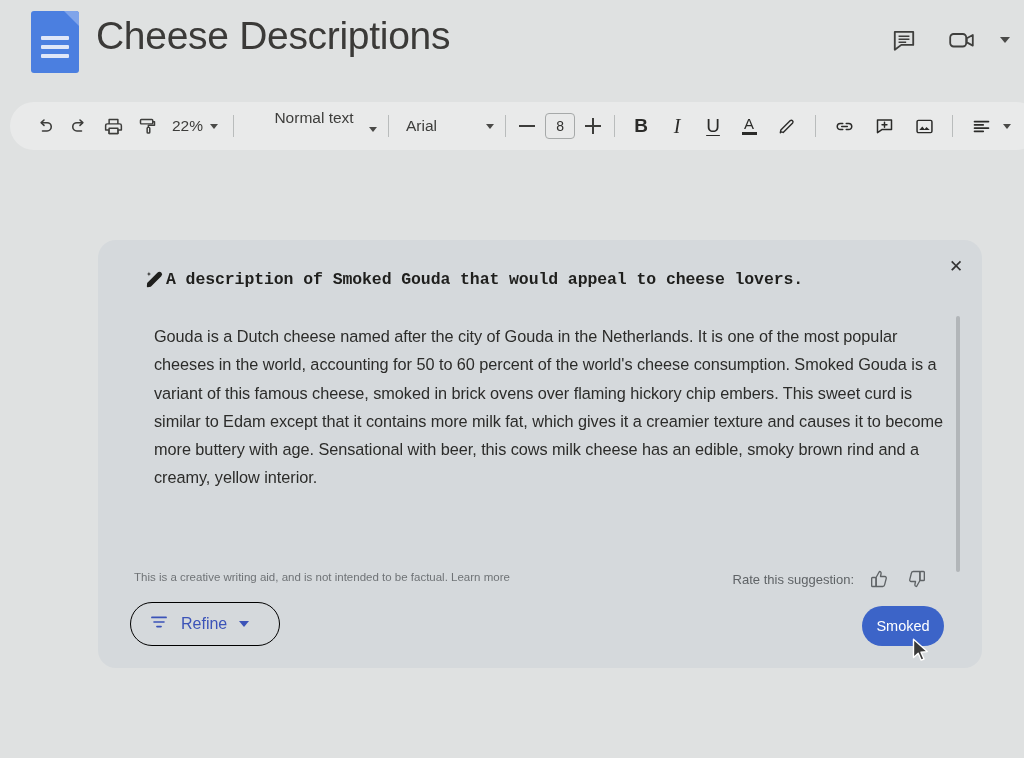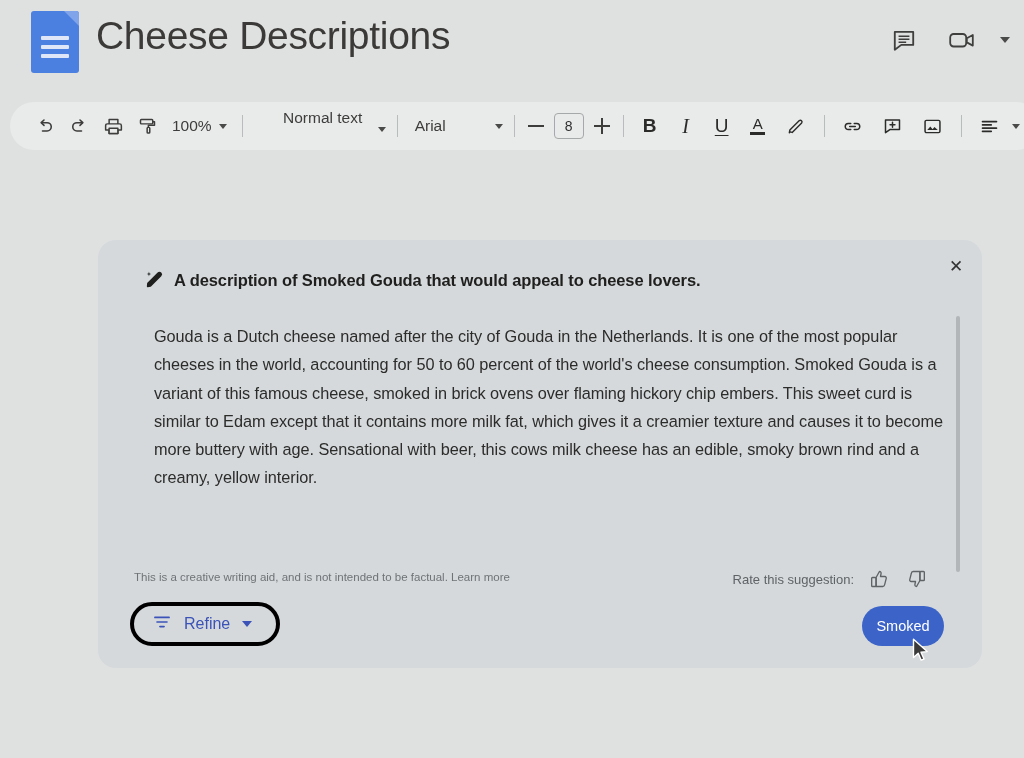--- a/index.html
+++ b/index.html
@@ -204,22 +204,23 @@
     font-size: 17px;
     color: #333;
     cursor: pointer;
     border-radius: 50%;
   }
   .card-prompt {
     position: absolute;
     left: 46px; top: 28px;
     right: 70px;
     display: flex;
-    align-items: flex-end;
-    gap: 8px;
+    align-items: center;
+    gap: 0;
+    font-family: Liberation Mono, monospace;
   }
   .magic-icon { width: 22px; height: 22px; flex: none; }
   .prompt-text {
     font-size: 16.5px;
     font-weight: 700;
     color: #1f1f1d;
     letter-spacing: -0.1px;
   }
 
   .card-body {
@@ -266,21 +267,21 @@
     display: flex; align-items: center; justify-content: center;
     cursor: pointer;
     border-radius: 50%;
   }
 
   .refine-btn {
     position: absolute;
     left: 32px; bottom: 22px;
     height: 44px;
     min-width: 150px;
-    border: 4px solid #000000;
+    border: 1px solid #000000;
     border-radius: 22px;
     background: transparent;
     display: flex;
     align-items: center;
     gap: 12px;
     padding: 0 16px 0 18px;
     cursor: pointer;
   }
   .refine-label {
     font-size: 16px;
@@ -374,21 +375,21 @@
     </div>
     <div class="tb-btn">
       <svg width="21" height="21" viewBox="0 0 24 24" fill="none" stroke="#3d3d3b" stroke-width="1.7" stroke-linejoin="round">
         <rect x="4" y="4" width="14" height="5" rx="1"></rect>
         <path d="M18 6.5h2v4h-7v2.5"></path>
         <rect x="11.6" y="13" width="3" height="6.5" rx="1"></rect>
       </svg>
     </div>
 
     <div class="tb-zoom">
-      <span class="tb-label">100%</span>
+      <span class="tb-label">22%</span>
       <span class="caret-tiny"></span>
     </div>
 
     <div class="tb-sep"></div>
 
     <div class="tb-select style-select">
       <span class="tb-label">Normal text</span>
       <span class="caret-tiny"></span>
     </div>
 

